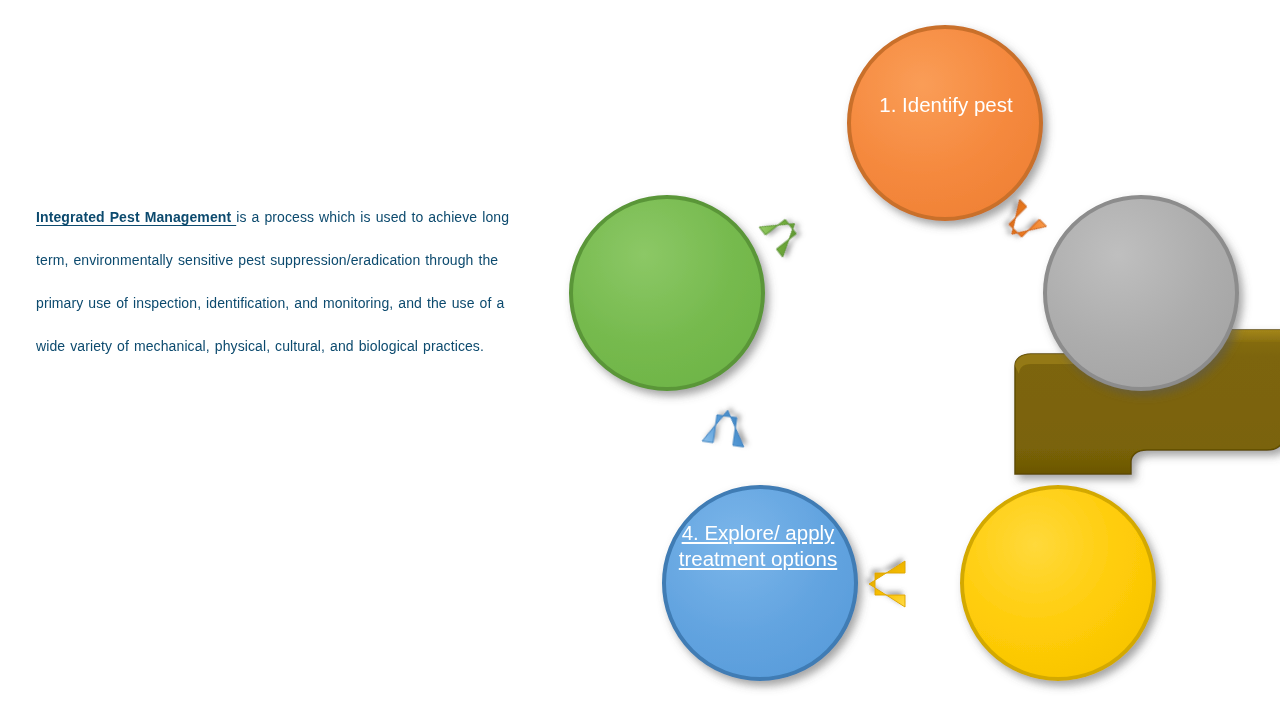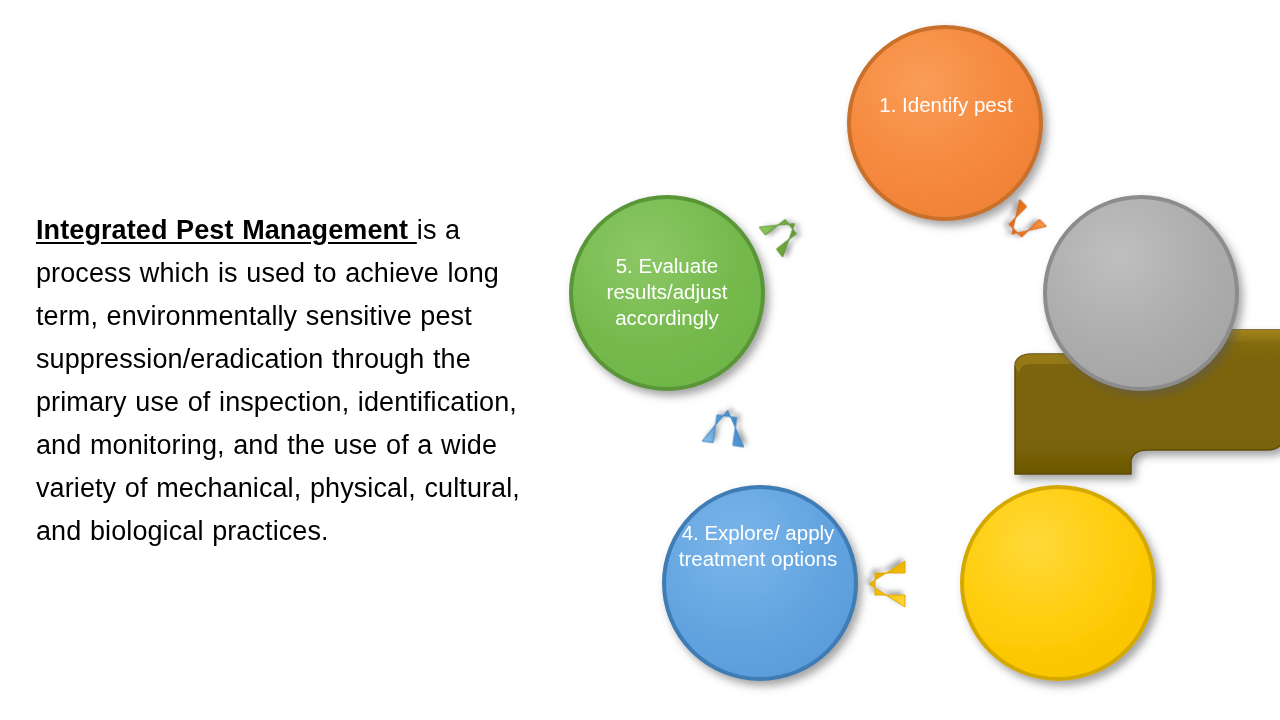--- a/index.html
+++ b/index.html
@@ -17,23 +17,23 @@
   }
 
   
   #description-panel {
     position: absolute;
     left: 36px;
     top: 182px;
     width: 495px;
   }
   #description-paragraph {
-    font-size: 27px;
+    font-size: 14px;
     line-height: 43px;
-    color: #000000;
+    color: #0c4a6e;
     letter-spacing: 0.1px;
     word-spacing: 1px;
   }
   #description-lead {
     font-weight: 600;
     text-decoration: underline;
     text-underline-offset: 3px;
   }
 
   
@@ -60,21 +60,21 @@
     line-height: 26px;
     pointer-events: none;
     white-space: pre-line;
   }
   .node-label.light { color: #ffffff; text-align: center; }
   .node-label.dark  { color: #111111; }
 
   #label-step-1 { left: 296px; top: 92px;  width: 190px; }
   #label-step-2 { left: 486px; top: 262px; width: 200px; }
   #label-step-3 { left: 398px; top: 548px; width: 190px; }
-  #label-step-4 { left: 108px; top: 520px; width: 190px; }
+  #label-step-4 { left: 108px; top: 520px; width: 190px; text-decoration: underline; }
   #label-step-5 { left: 6px;   top: 253px; width: 212px; }
 
   #label-center {
     position: absolute;
     left: 228px;
     top: 358px;
     width: 248px;
     text-align: center;
     font-size: 15px;
     line-height: 22px;
@@ -227,17 +227,16 @@
       <circle cx="112" cy="293" r="96" fill="url(#g-green)" stroke="#5a9639" stroke-width="4"></circle>
     </g>
   </svg>
 
   <div class="node-label light" id="label-step-1">1. Identify pest</div>
 
 
 
   <div class="node-label light" id="label-step-4">4. Explore/ apply treatment options</div>
 
-  <div class="node-label light" id="label-step-5">5. Evaluate results/adjust accordingly</div>
 
   <div id="label-center">5 Steps of Integrated Pest Management</div>
 
 </div>
 
 </body></html>

